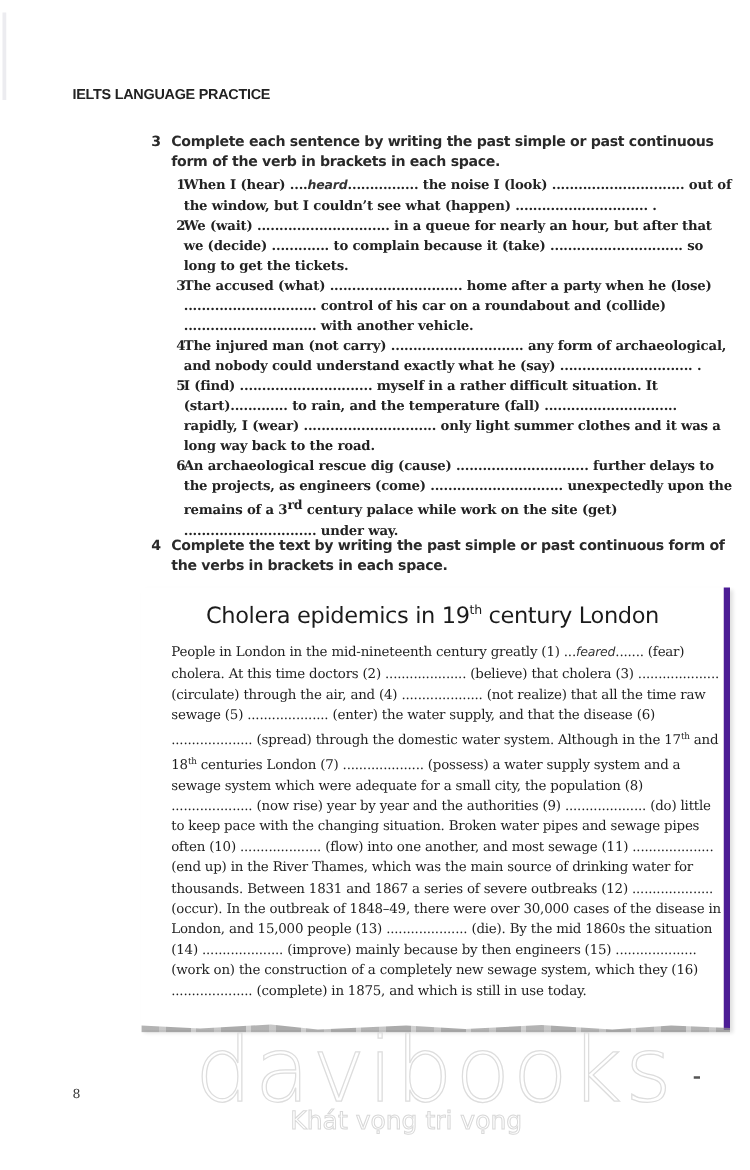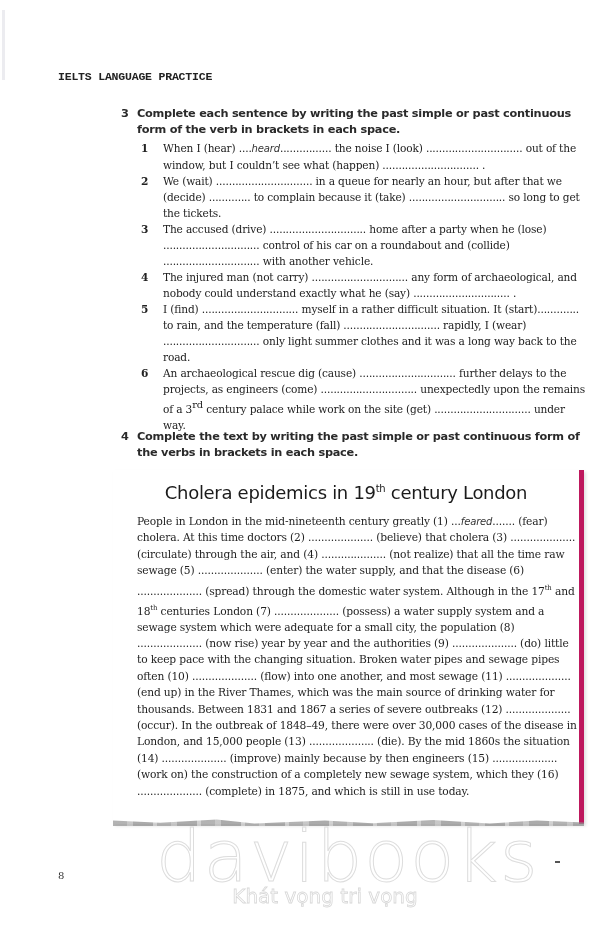--- a/index.html
+++ b/index.html
@@ -3,42 +3,42 @@
   <meta charset="utf-8">
   <style>
     html, body { margin: 0; padding: 0; }
     body {
       width: 600px; height: 936px; background: #ffffff; position: relative; overflow: hidden;
       color: #1e1e1e;
     }
     .left-edge { position: absolute; left: 2px; top: 10px; width: 3px; height: 70px; background: #ececf0; }
     .running-head {
       position: absolute; left: 58px; top: 70px;
-      font-family: Liberation Mono, monospace; font-weight: bold; font-size: 11.5px; letter-spacing: -0.2px;
+      font-family: Liberation Sans, sans-serif; font-weight: bold; font-size: 11.5px; letter-spacing: -0.2px;
       color: #222;
     }
     .ex-heading {
       position: absolute; left: 121px; width: 470px;
       font-family: "DejaVu Sans", sans-serif; font-weight: bold; font-size: 11.3px; line-height: 16px;
       letter-spacing: -0.25px; color: #2a2a2a;
     }
     .ex-heading .num { position: absolute; left: 0; top: 0; }
     .ex-heading .txt { display: block; margin-left: 16px; }
     .items { position: absolute; left: 143px; top: 140px; width: 445px; }
     .item {
       position: relative; font-family: "DejaVu Serif", serif; font-size: 10.6px; line-height: 16px;
       margin-bottom: 0px; letter-spacing: -0.15px; color: #222;
     }
     .item .n { position: absolute; left: -2px; top: 0; font-weight: bold; }
-    .item .t { display: block; margin-left: 20px; }
+    .item .t { display: block; margin-left: 4px; font-weight: bold; }
     .hand { font-family: "DejaVu Sans", sans-serif; font-style: italic; font-size: 10px; color: #333; }
     .passage {
       position: absolute; left: 113px; top: 470px; width: 466px; height: 354px;
       background: #ffffff;
-      border-right: 5px solid #be185d;
+      border-right: 5px solid #4c1d95;
       box-shadow: 2px 2px 3px rgba(0,0,0,0.12);
     }
     .passage-title {
       position: absolute; left: 0; top: 12px; width: 100%; text-align: center;
       font-family: "DejaVu Sans", sans-serif; font-size: 18px; color: #1b1b1b; letter-spacing: -0.3px;
     }
     .passage-title sup { font-size: 10px; }
     .passage-body {
       position: absolute; left: 15px; top: 44px; width: 445px;
       font-family: "DejaVu Serif", serif; font-size: 10.7px; line-height: 16.4px; color: #1e1e1e;
@@ -83,21 +83,21 @@
   <div class="item">
     <span class="n">1</span>
     <span class="t"><span>When I (hear) ....</span><span class="hand">heard</span><span>................ the noise I (look) .............................. out of the window, but I couldn’t see what (happen) .............................. .</span></span>
   </div>
   <div class="item">
     <span class="n">2</span>
     <span class="t">We (wait) .............................. in a queue for nearly an hour, but after that we (decide) ............. to complain because it (take) .............................. so long to get the tickets.</span>
   </div>
   <div class="item">
     <span class="n">3</span>
-    <span class="t">The accused (drive) .............................. home after a party when he (lose) .............................. control of his car on a roundabout and (collide) .............................. with another vehicle.</span>
+    <span class="t">The accused (what) .............................. home after a party when he (lose) .............................. control of his car on a roundabout and (collide) .............................. with another vehicle.</span>
   </div>
   <div class="item">
     <span class="n">4</span>
     <span class="t">The injured man (not carry) .............................. any form of archaeological, and nobody could understand exactly what he (say) .............................. .</span>
   </div>
   <div class="item">
     <span class="n">5</span>
     <span class="t">I (find) .............................. myself in a rather difficult situation. It (start)............. to rain, and the temperature (fall) .............................. rapidly, I (wear) .............................. only light summer clothes and it was a long way back to the road.</span>
   </div>
   <div class="item">

